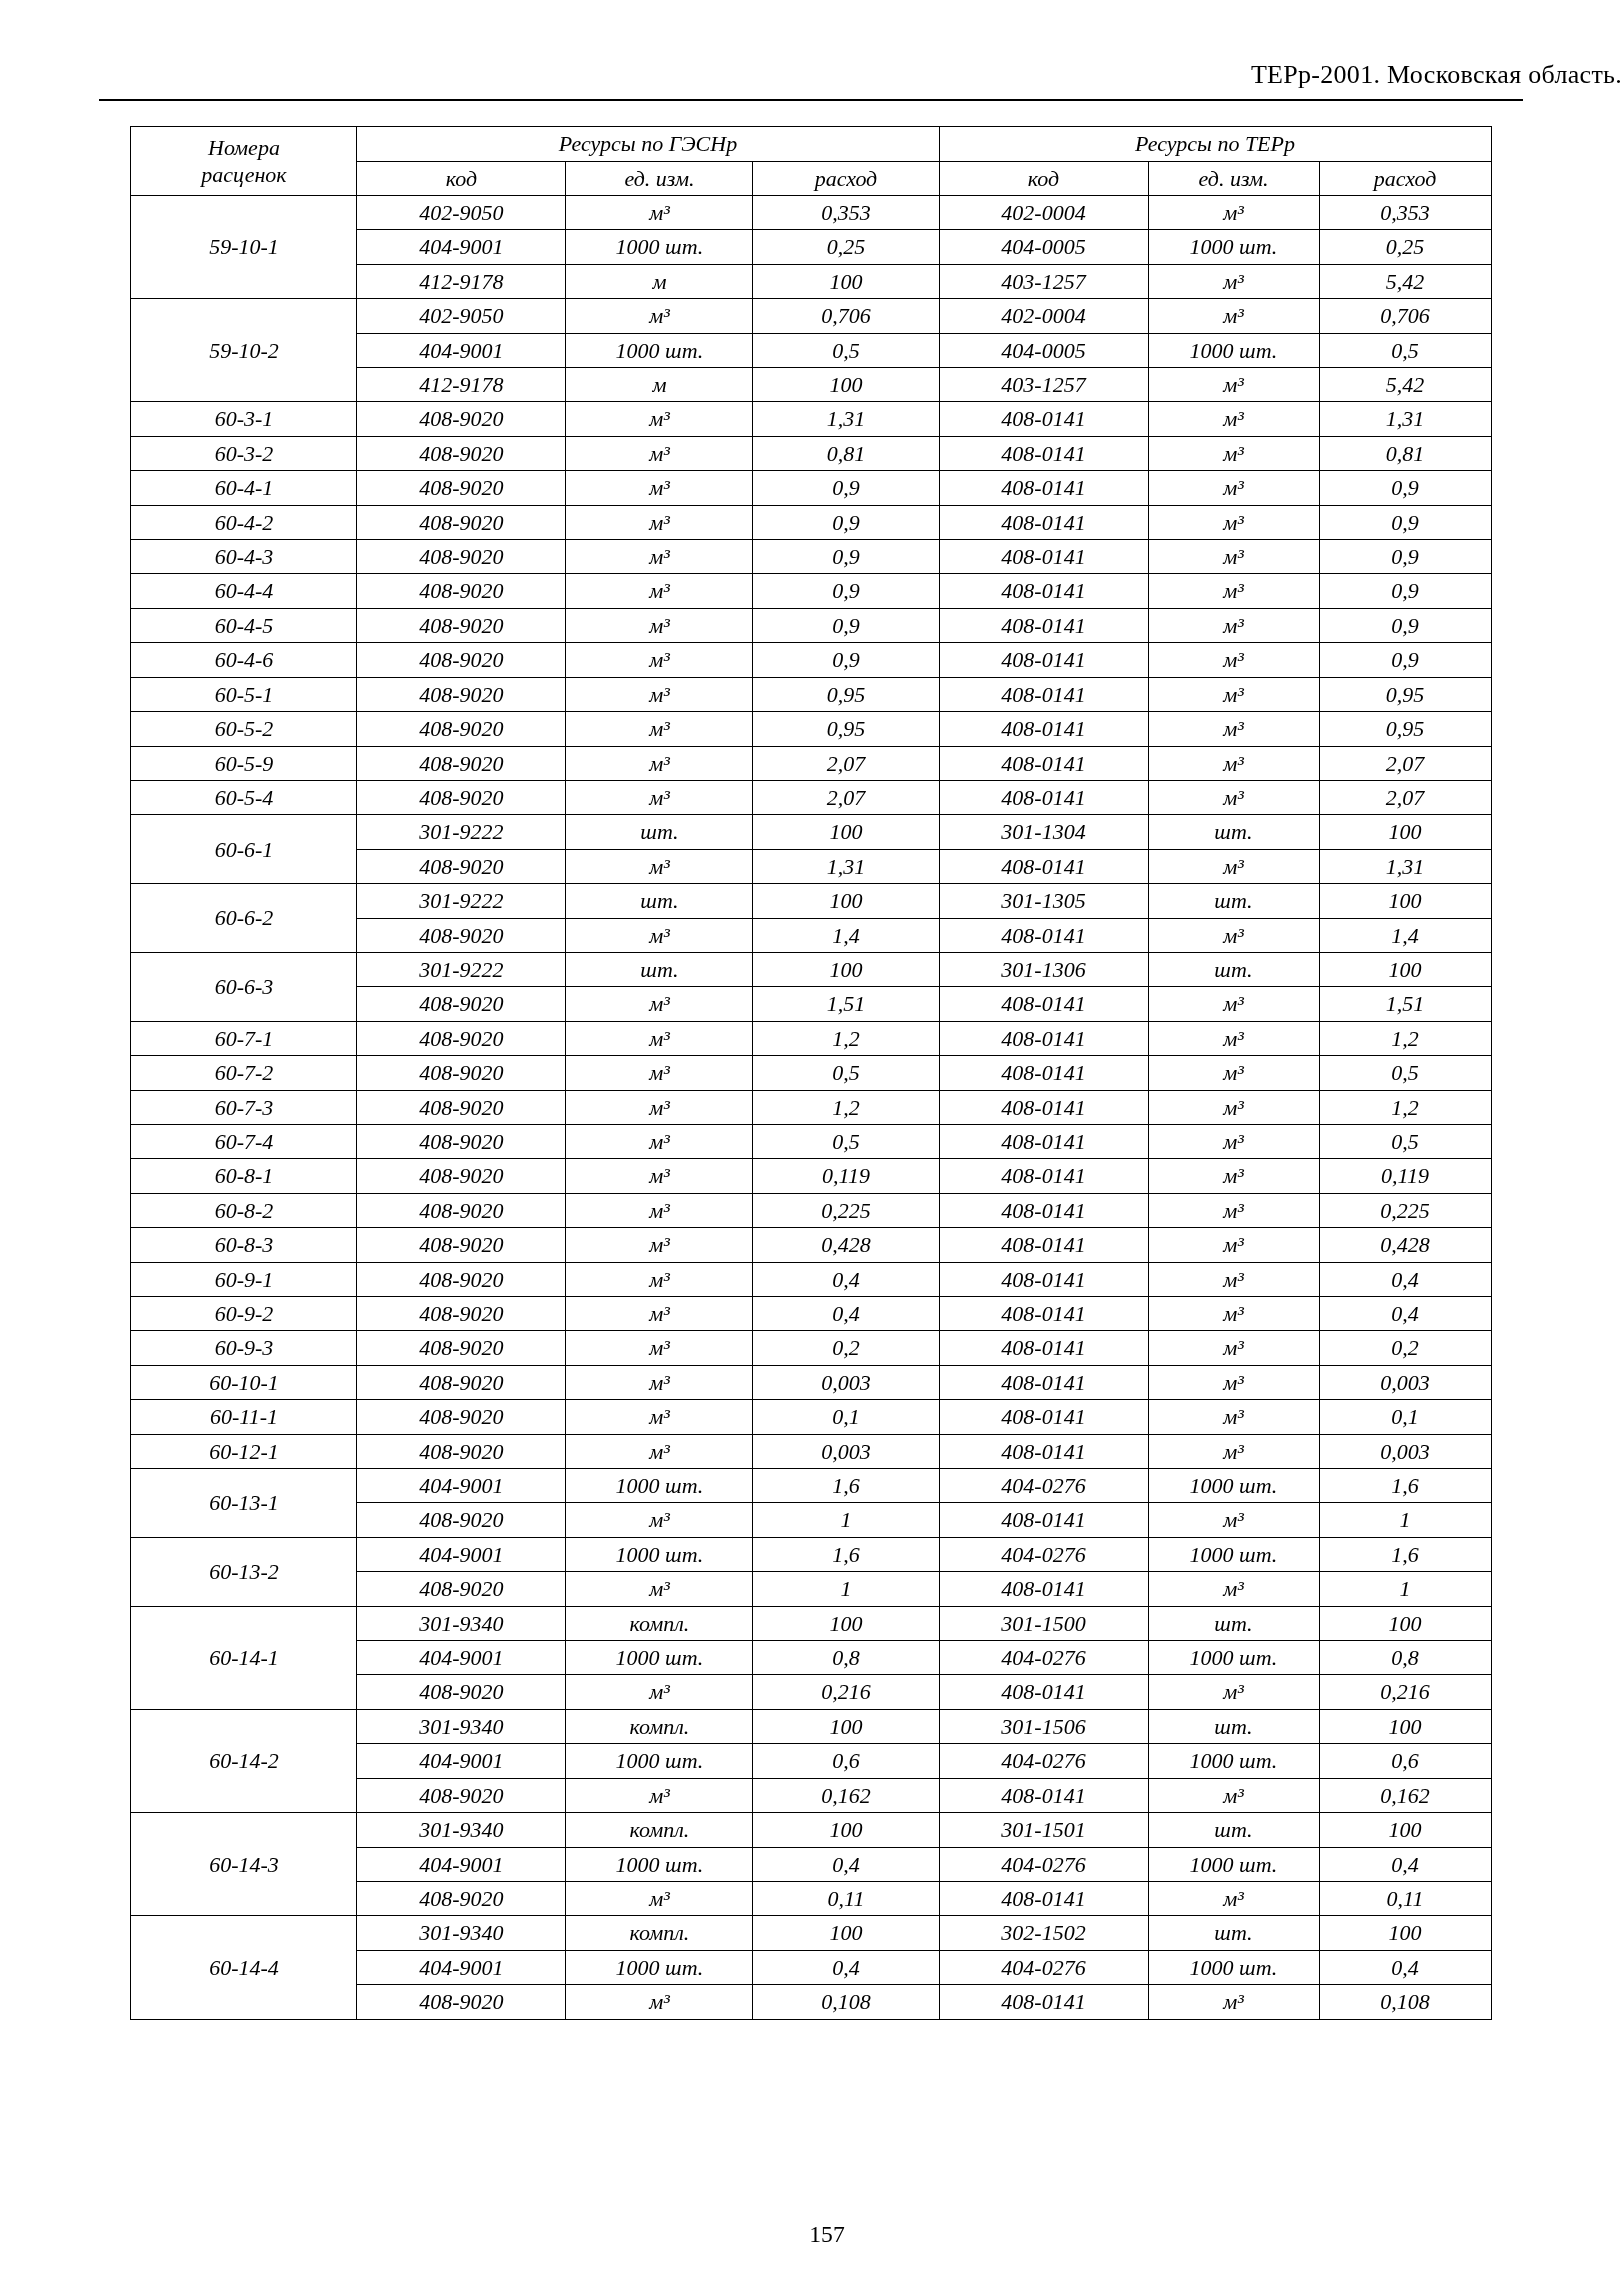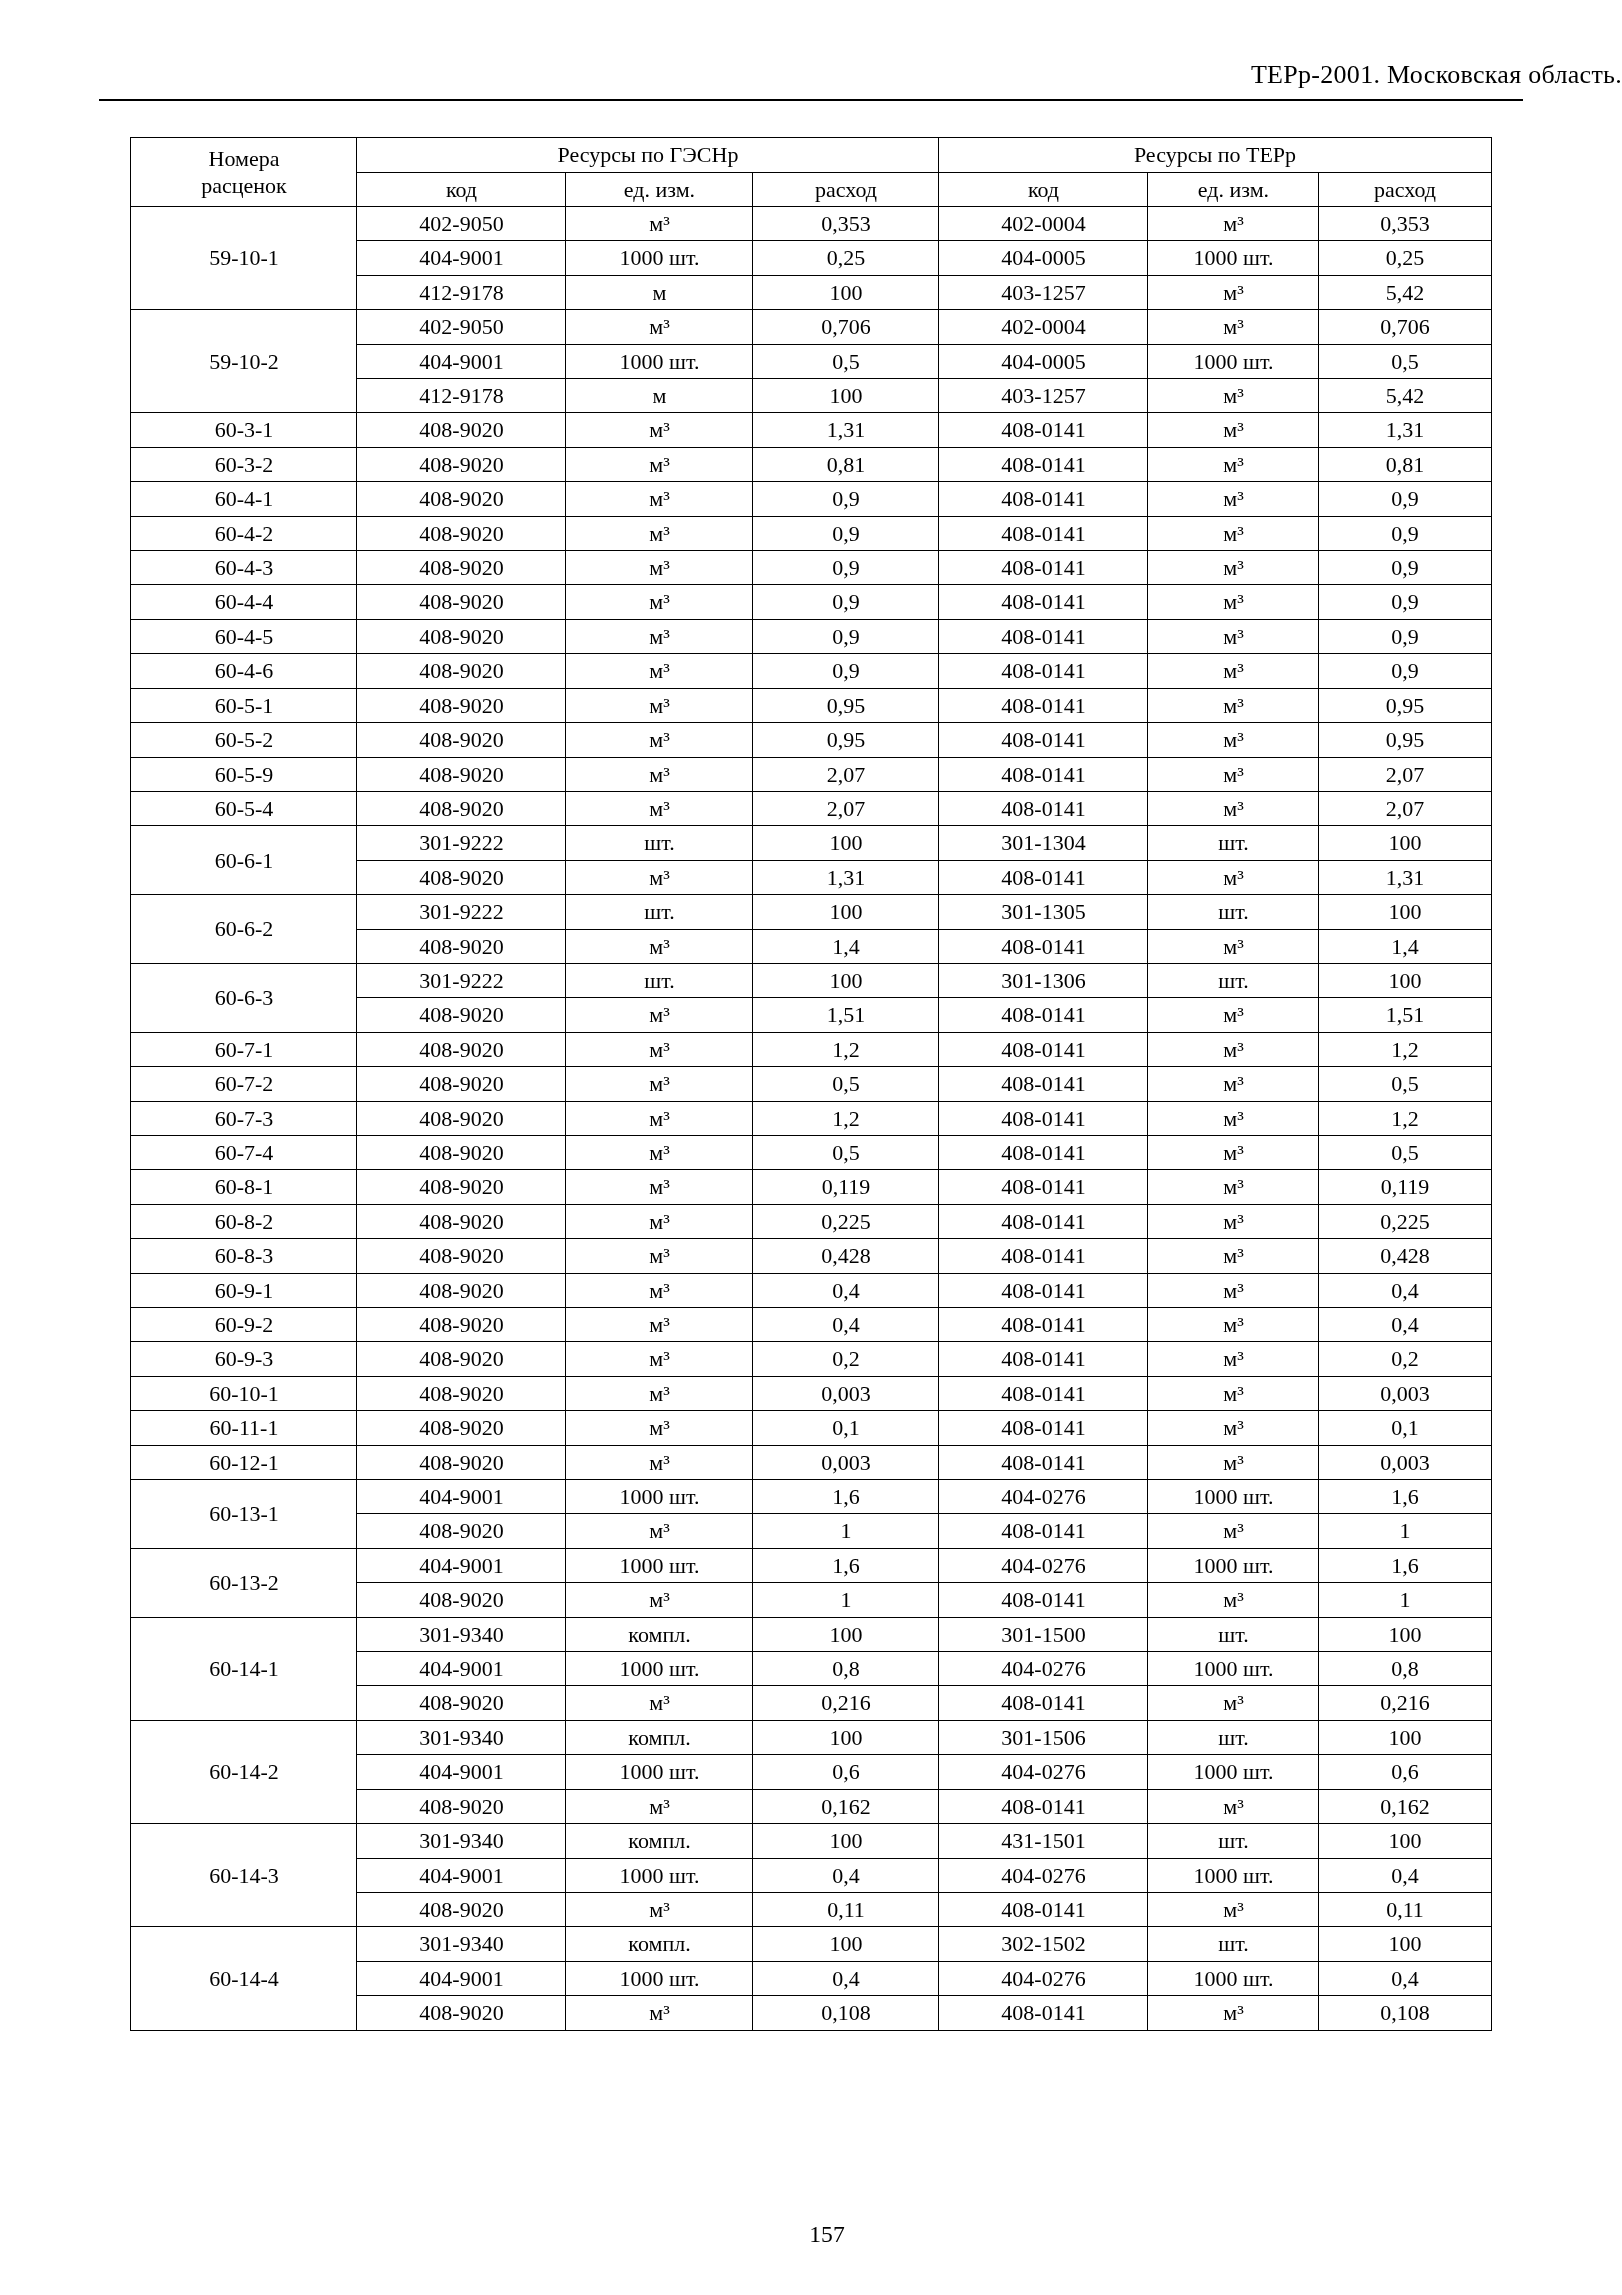--- a/index.html
+++ b/index.html
@@ -23,22 +23,23 @@
   .header-rule {
     border: none;
     border-top: 2px solid #000;
     width: 1424px;
     margin: 9.2px auto 0 auto;
   }
   .resource-table {
     border-collapse: collapse;
     table-layout: fixed;
     width: 1361px;
-    margin: 36px auto 0 auto;
+    margin: 25px auto 0 auto;
     font-size: 22px;
+    font-style: italic;
   }
   .resource-table th,
   .resource-table td {
     border: 1.3px solid #000;
     text-align: center;
     vertical-align: middle;
     padding: 2px 5.2px;
     line-height: 29.4px;
     font-weight: normal;
     overflow: hidden;
@@ -506,21 +507,21 @@
           <td>0,162</td>
           <td>408-0141</td>
           <td>м³</td>
           <td>0,162</td>
         </tr>
         <tr>
           <td rowspan="3" class="rate-cell">60-14-3</td>
           <td>301-9340</td>
           <td>компл.</td>
           <td>100</td>
-          <td>431-1501</td>
+          <td>301-1501</td>
           <td>шт.</td>
           <td>100</td>
         </tr>
         <tr>
           <td>404-9001</td>
           <td>1000 шт.</td>
           <td>0,4</td>
           <td>404-0276</td>
           <td>1000 шт.</td>
           <td>0,4</td>

